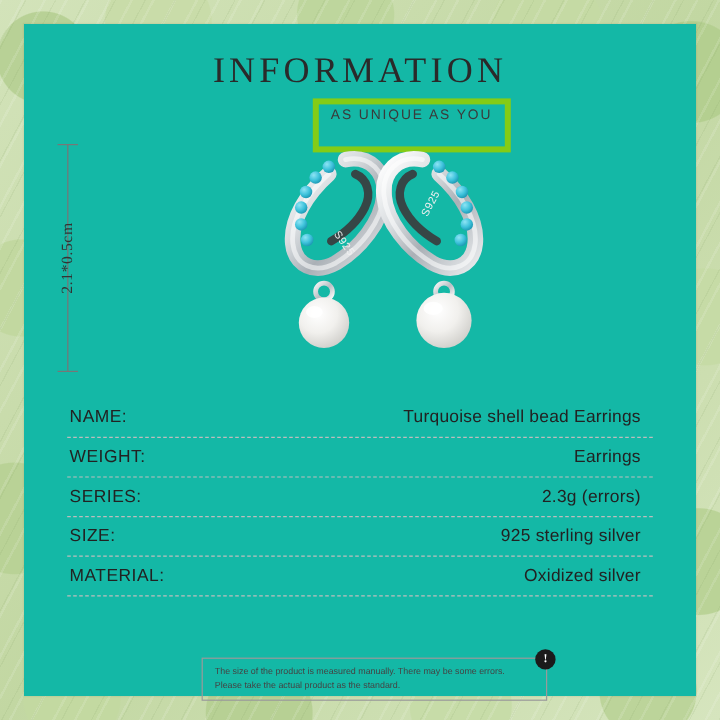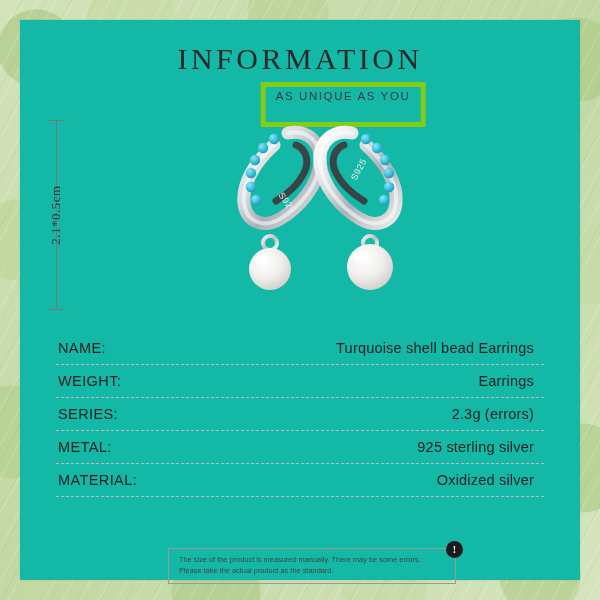--- a/index.html
+++ b/index.html
@@ -268,21 +268,21 @@
         <span class="spec-value">Earrings</span>
       </div>
 
 
       <div class="spec-row">
         <span class="spec-label">SERIES:</span>
         <span class="spec-value">2.3g (errors)</span>
       </div>
 
       <div class="spec-row">
-        <span class="spec-label">METAL:</span>
+        <span class="spec-label">SIZE:</span>
         <span class="spec-value">925 sterling silver</span>
       </div>
 
       <div class="spec-row">
         <span class="spec-label">MATERIAL:</span>
         <span class="spec-value">Oxidized silver</span>
       </div>
 
     </div>
 

